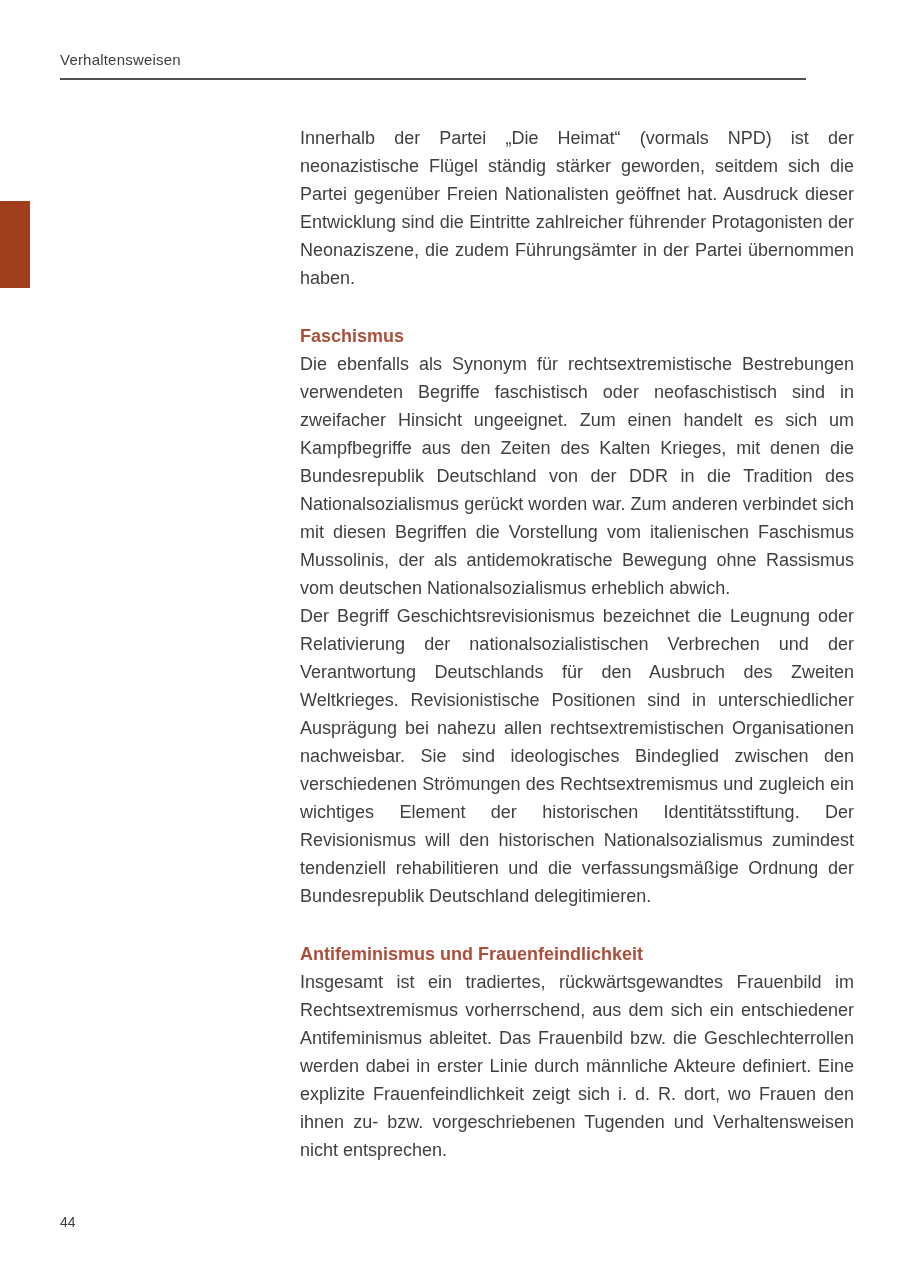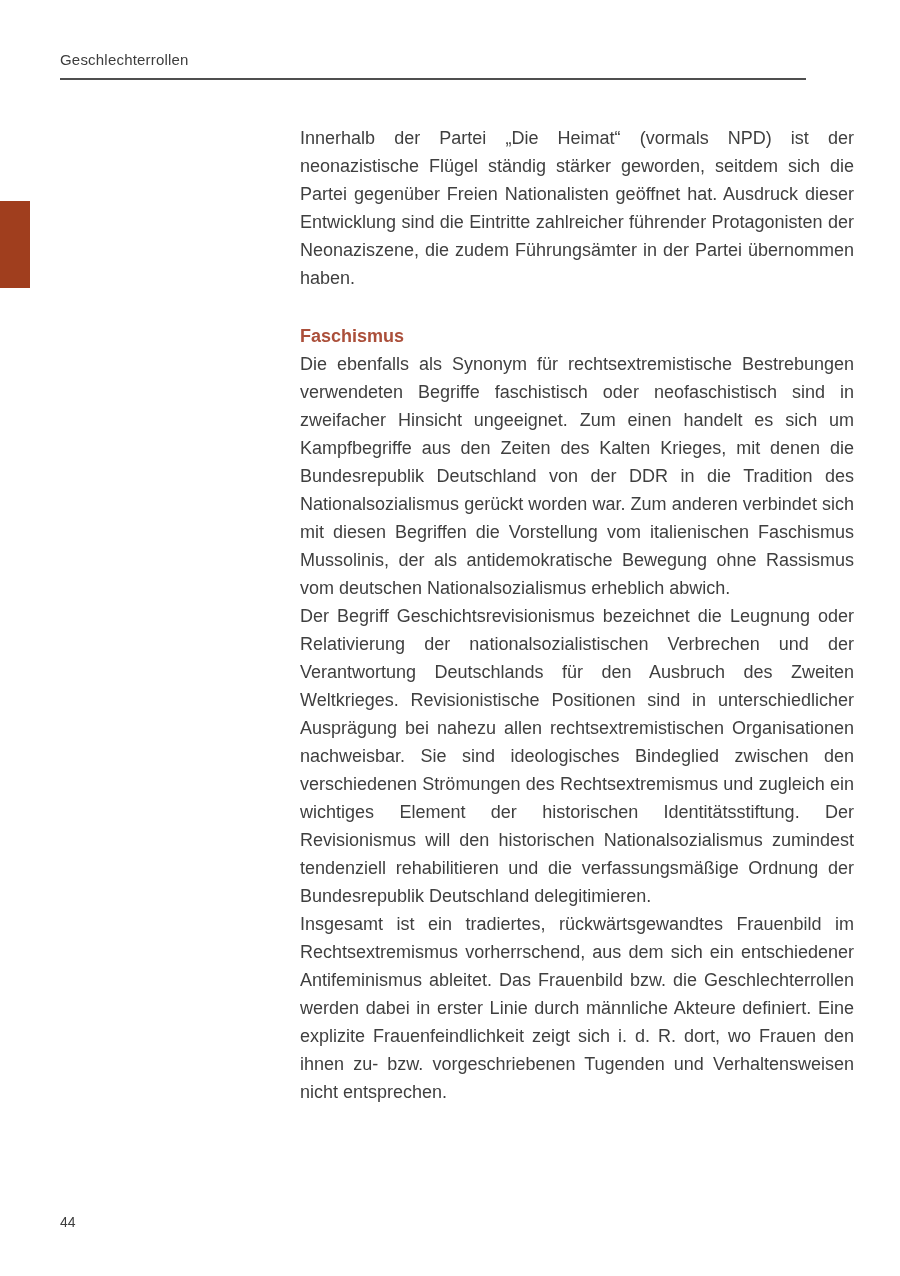--- a/index.html
+++ b/index.html
@@ -62,21 +62,21 @@
     top: 1214px;
     font-size: 14px;
     color: #3c3c3c;
   }
 </style>
 </head>
 <body>
 
 <div class="page">
 
-  <div class="running-head">Geschlechterrollen</div>
+  <div class="running-head">Verhaltensweisen</div>
 
   <div class="head-rule"></div>
 
   <div class="accent-block"></div>
 
   <div class="content">
 
     <section>
       <p class="section-body">Innerhalb der Partei „Die Heimat“ (vormals NPD) ist der neonazistische Flügel ständig stärker geworden, seitdem sich die Partei gegenüber Freien Nationalisten geöffnet hat. Ausdruck dieser Entwicklung sind die Eintritte zahlreicher führender Protagonisten der Neonaziszene, die zudem Führungsämter in der Partei übernommen haben.</p>
     </section>
@@ -84,20 +84,21 @@
     <section>
       <h2 class="section-heading">Faschismus</h2>
       <p class="section-body">Die ebenfalls als Synonym für rechtsextremistische Bestrebungen verwendeten Begriffe faschistisch oder neofaschistisch sind in zweifacher Hinsicht ungeeignet. Zum einen handelt es sich um Kampfbegriffe aus den Zeiten des Kalten Krieges, mit denen die Bundesrepublik Deutschland von der DDR in die Tradition des Nationalsozialismus gerückt worden war. Zum anderen verbindet sich mit diesen Begriffen die Vorstellung vom italienischen Faschismus Mussolinis, der als antidemokratische Bewegung ohne Rassismus vom deutschen Nationalsozialismus erheblich abwich.</p>
     </section>
 
     <section>
       <p class="section-body">Der Begriff Geschichtsrevisionismus bezeichnet die Leugnung oder Relativierung der nationalsozialistischen Verbrechen und der Verantwortung Deutschlands für den Ausbruch des Zweiten Weltkrieges. Revisionistische Positionen sind in unterschiedlicher Ausprägung bei nahezu allen rechtsextremistischen Organisationen nachweisbar. Sie sind ideologisches Bindeglied zwischen den verschiedenen Strömungen des Rechtsextremismus und zugleich ein wichtiges Element der historischen Identitätsstiftung. Der Revisionismus will den historischen Nationalsozialismus zumindest tendenziell rehabilitieren und die verfassungsmäßige Ordnung der Bundesrepublik Deutschland delegitimieren.</p>
     </section>
 
     <section>
+      <h2 class="section-heading">Antifeminismus und Frauenfeindlichkeit</h2>
       <p class="section-body">Insgesamt ist ein tradiertes, rückwärtsgewandtes Frauenbild im Rechtsextremismus vorherrschend, aus dem sich ein entschiedener Antifeminismus ableitet. Das Frauenbild bzw. die Geschlechterrollen werden dabei in erster Linie durch männliche Akteure definiert. Eine explizite Frauenfeindlichkeit zeigt sich i. d. R. dort, wo Frauen den ihnen zu- bzw. vorgeschriebenen Tugenden und Verhaltensweisen nicht entsprechen.</p>
     </section>
 
   </div>
 
   <div class="page-number">44</div>
 
 </div>
 
 </body></html>

